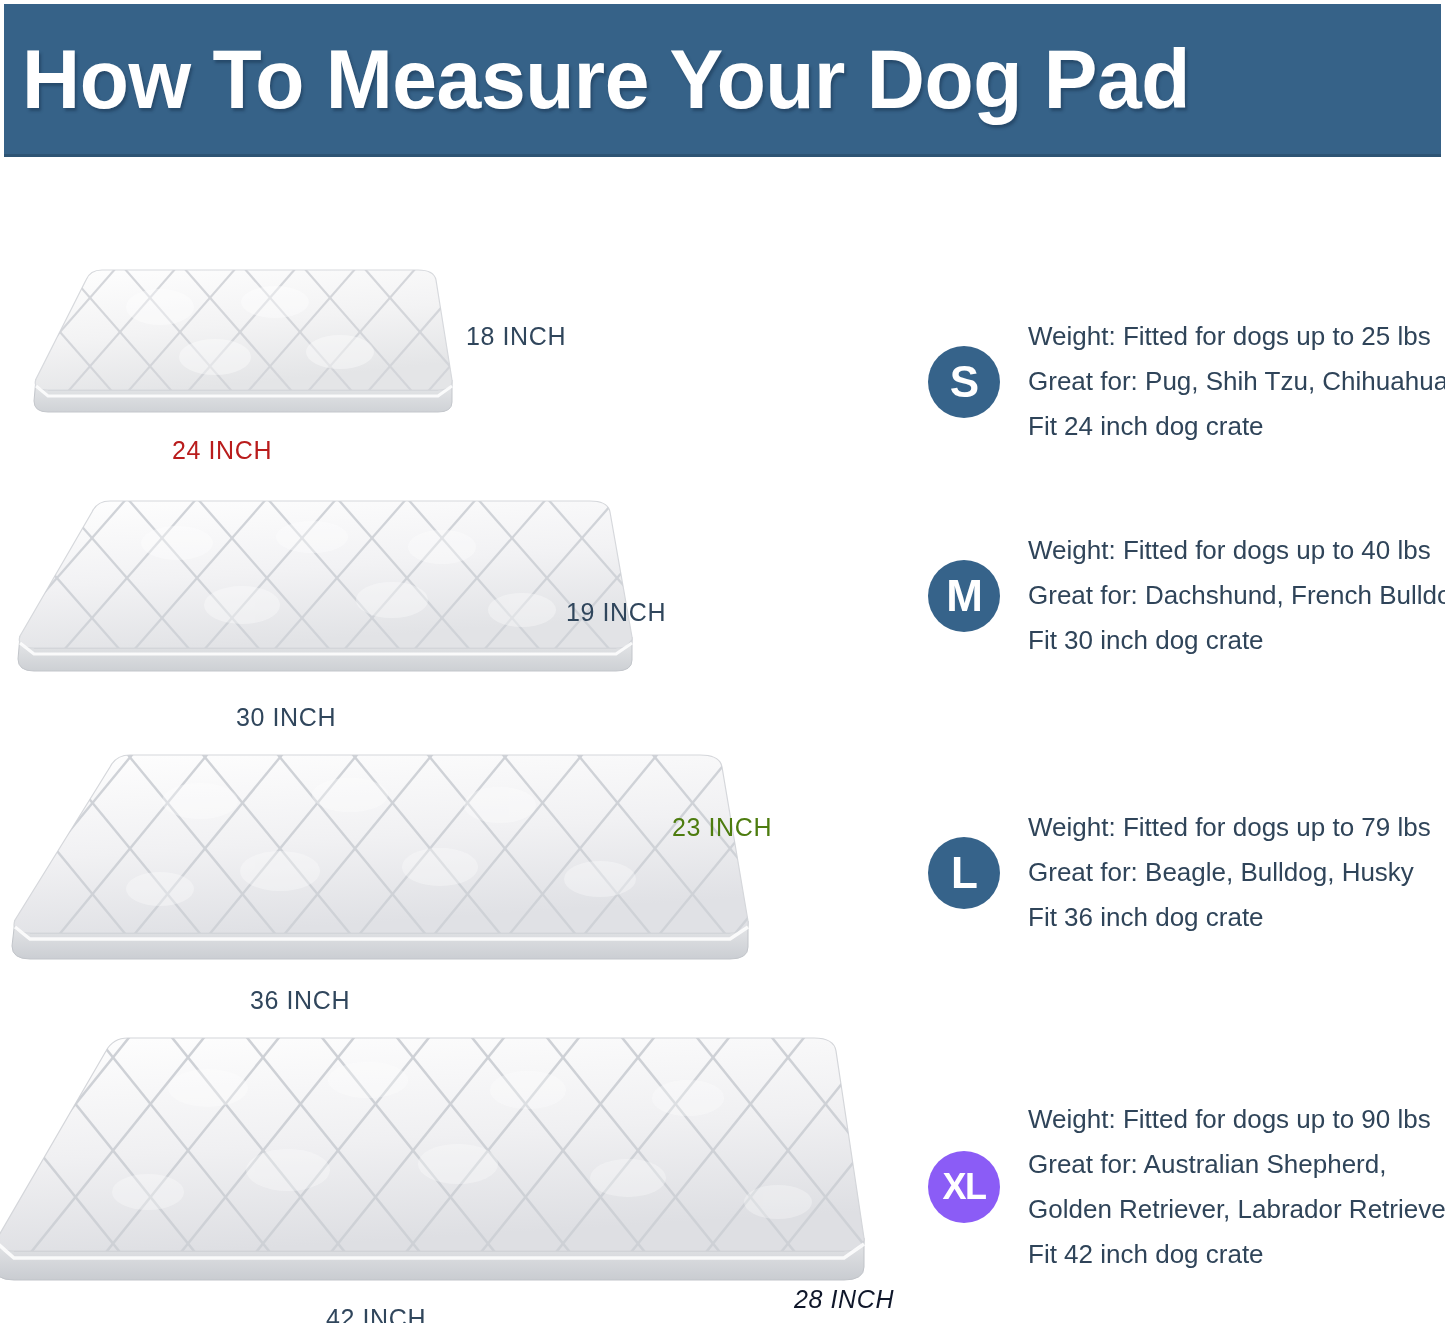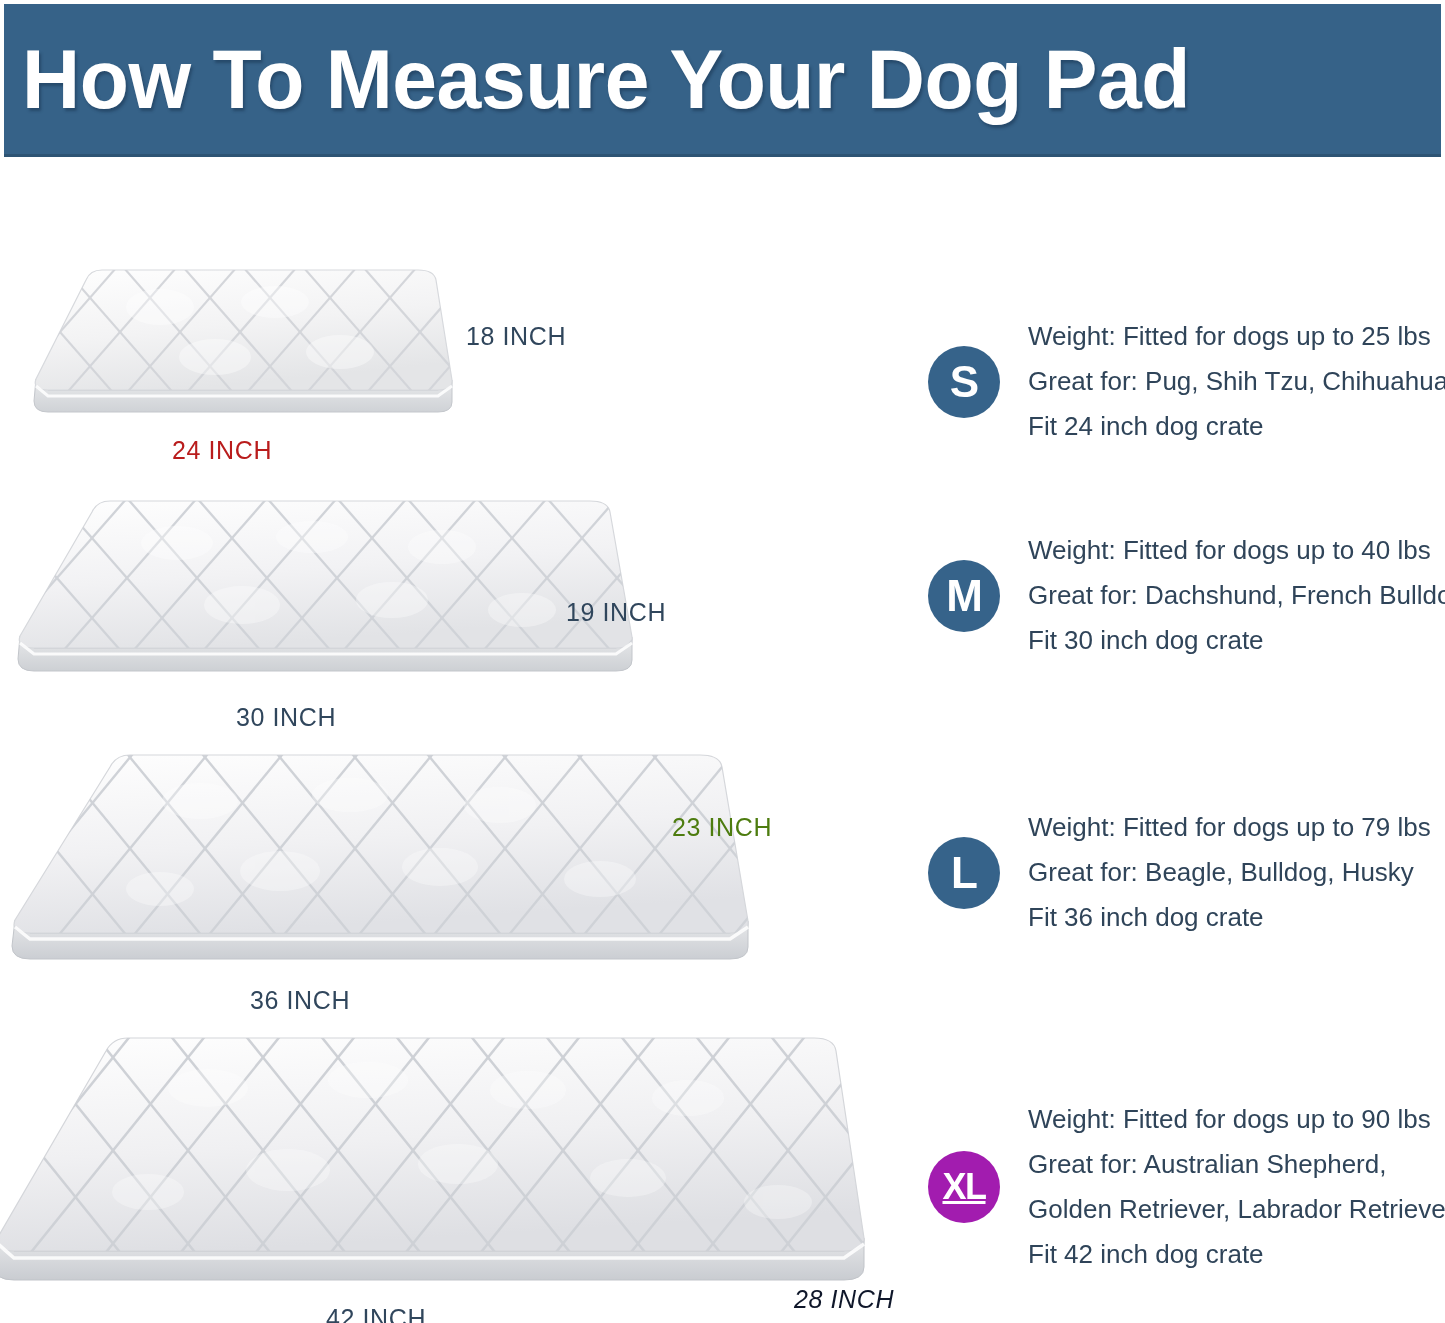--- a/index.html
+++ b/index.html
@@ -371,21 +371,21 @@
   <div class="size-block" style="left:928px; top:648px;">
     <div class="size-badge" style="background: rgb(54, 99, 138);">L</div>
     <div class="size-text">
       <span class="line">Weight: Fitted for dogs up to 79 lbs</span>
       <span class="line">Great for: Beagle, Bulldog, Husky</span>
       <span class="line">Fit 36 inch dog crate</span>
     </div>
   </div>
 
   <div class="size-block" style="left:928px; top:940px;">
-    <div class="size-badge xl" style="background: #a21caf; text-decoration: underline;">XL</div>
+    <div class="size-badge xl" style="background: #8b5cf6;">XL</div>
     <div class="size-text">
       <span class="line">Weight: Fitted for dogs up to 90 lbs</span>
       <span class="line">Great for: Australian Shepherd,</span>
       <span class="line">Golden Retriever, Labrador Retriever</span>
       <span class="line">Fit 42 inch dog crate</span>
     </div>
   </div>
 
 </div>
 

